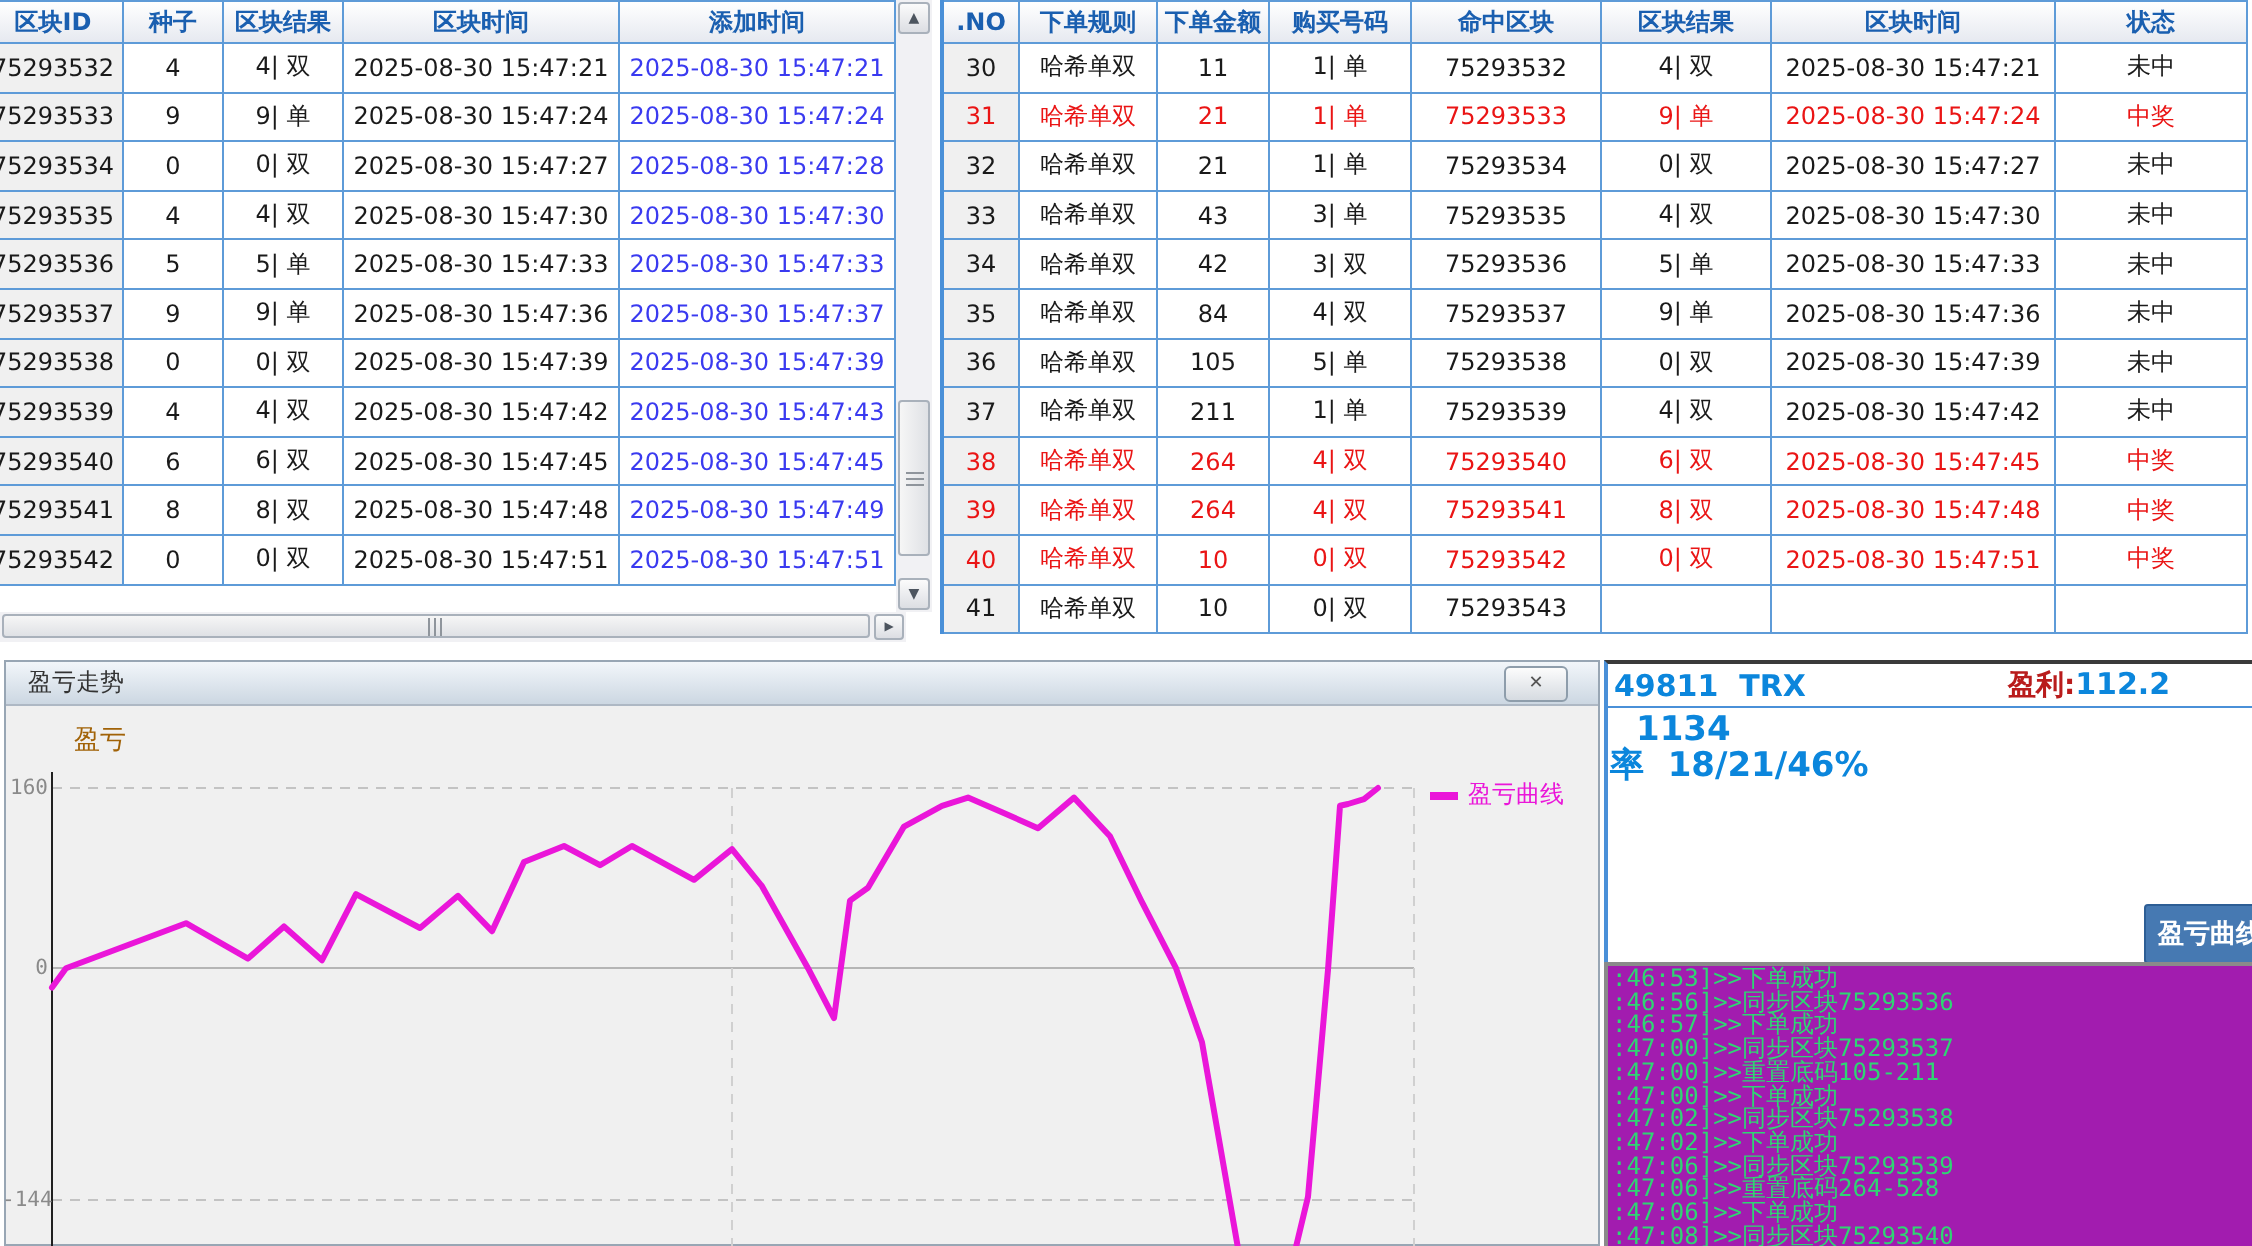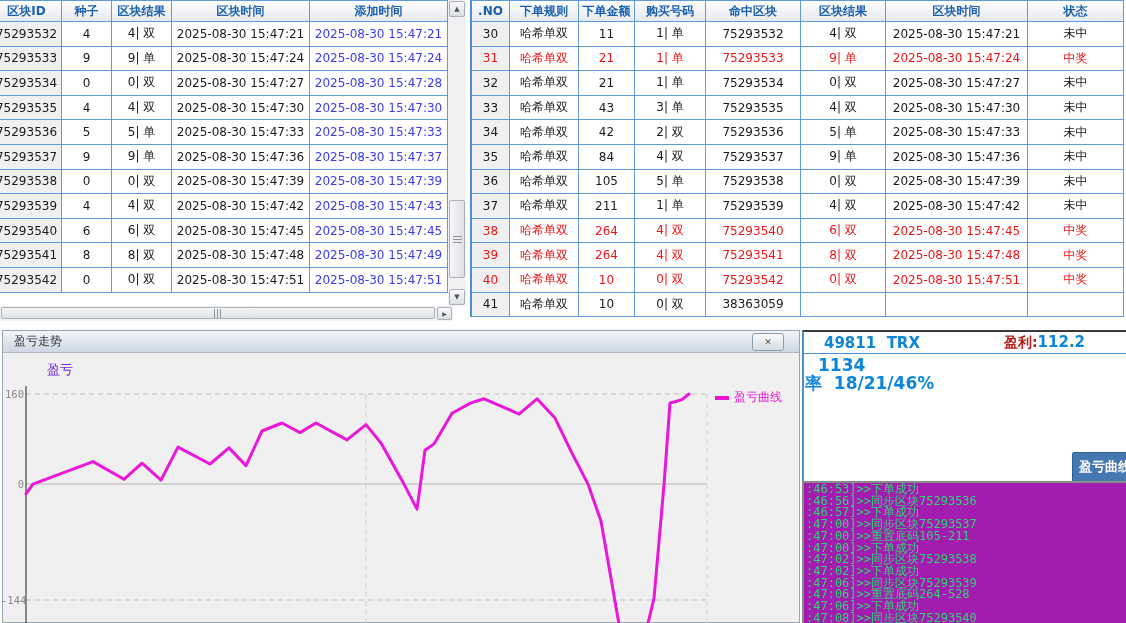--- a/index.html
+++ b/index.html
@@ -38,32 +38,32 @@
   
   #chartwin{position:absolute;left:2px;top:330px;width:798px;height:293px;background:#f0f0f0;
             border:1px solid #98a6b4;box-sizing:border-box;}
   #chartwin .titlebar{position:relative;height:21px;background:linear-gradient(#f2f6fa,#ccd7e2);
             border-bottom:1px solid #aeb8c4;display:flex;align-items:center;padding-left:11px;
             color:#333;font-size:12px;z-index:2;}
   .close-btn{position:absolute;right:15px;top:2px;width:30px;height:16px;
              background:linear-gradient(#fcfcfc,#d6dbe1);border:1px solid #8e9dab;border-radius:3px;
              display:flex;align-items:center;justify-content:center;font-size:9px;font-weight:bold;color:#555;}
   #plot{position:absolute;left:0;top:0;z-index:1;}
-  .ylab{position:absolute;left:34px;top:30px;color:#6d28d9;font-size:13px;z-index:2;margin-left:10px;}
+  .ylab{position:absolute;left:34px;top:30px;color:#a16207;font-size:13px;z-index:2;}
   .ytick{position:absolute;left:-2px;width:23px;text-align:right;color:#8a8a8a;
          font-family:"DejaVu Sans Mono",monospace;font-size:10.5px;z-index:2;}
   .legend{position:absolute;left:712px;top:58px;display:flex;align-items:center;font-size:12px;z-index:2;}
   .legend .dash{width:14px;height:4px;margin-right:5px;}
 
   
   #stats{position:absolute;left:802px;top:330px;width:324px;height:151px;background:#fff;
          border-top:2px solid #3a3a3a;border-left:2px solid #4a90d8;box-sizing:border-box;overflow:hidden;}
   .srow1{position:relative;height:21px;border-bottom:1px solid #4a90d8;display:flex;align-items:center;}
   .azure{color:#0b86dc;font-weight:bold;}
-  .balance{font-size:15px;padding-left:20px;}
+  .balance{font-size:15px;padding-left:3px;}
   .profit{position:absolute;left:200px;top:1px;font-size:14px;}
   .plabel{color:#b91c1c;font-weight:bold;}
   .pvalue{font-size:15px;}
   .s1674{font-size:17px;margin:2px 0 0 14px;line-height:18px;}
   .srate{font-size:17px;margin:0 4px 0 1px;line-height:18px;}
   .ws{white-space:pre;}
   .curve-btn{position:absolute;left:268px;top:120px;width:56px;height:28px;background:#4679b2;
              border:1px solid #2d5e95;border-radius:2px;color:#fff;font-size:13px;font-weight:bold;
              display:flex;align-items:center;padding-left:6px;white-space:nowrap;overflow:hidden;
              font-family:inherit;}
@@ -240,21 +240,21 @@
           <div class="cell c-3">3| 单</div>
           <div class="cell c-4">75293535</div>
           <div class="cell c-5">4| 双</div>
           <div class="cell c-6">2025-08-30 15:47:30</div>
           <div class="cell c-7">未中</div>
         </div>
         <div class="row">
           <div class="cell c-0 g">34</div>
           <div class="cell c-1">哈希单双</div>
           <div class="cell c-2">42</div>
-          <div class="cell c-3">2| 双</div>
+          <div class="cell c-3">3| 双</div>
           <div class="cell c-4">75293536</div>
           <div class="cell c-5">5| 单</div>
           <div class="cell c-6">2025-08-30 15:47:33</div>
           <div class="cell c-7">未中</div>
         </div>
         <div class="row">
           <div class="cell c-0 g">35</div>
           <div class="cell c-1">哈希单双</div>
           <div class="cell c-2">84</div>
           <div class="cell c-3">4| 双</div>
@@ -311,21 +311,21 @@
           <div class="cell c-4">75293542</div>
           <div class="cell c-5">0| 双</div>
           <div class="cell c-6">2025-08-30 15:47:51</div>
           <div class="cell c-7">中奖</div>
         </div>
         <div class="row">
           <div class="cell c-0 g">41</div>
           <div class="cell c-1">哈希单双</div>
           <div class="cell c-2">10</div>
           <div class="cell c-3">0| 双</div>
-          <div class="cell c-4">38363059</div>
+          <div class="cell c-4">75293543</div>
           <div class="cell c-5"></div>
           <div class="cell c-6"></div>
           <div class="cell c-7"></div>
         </div>
       </div>
   </div>
 
   <div id="chartwin">
     <div class="titlebar">
       <span>盈亏走势</span>

